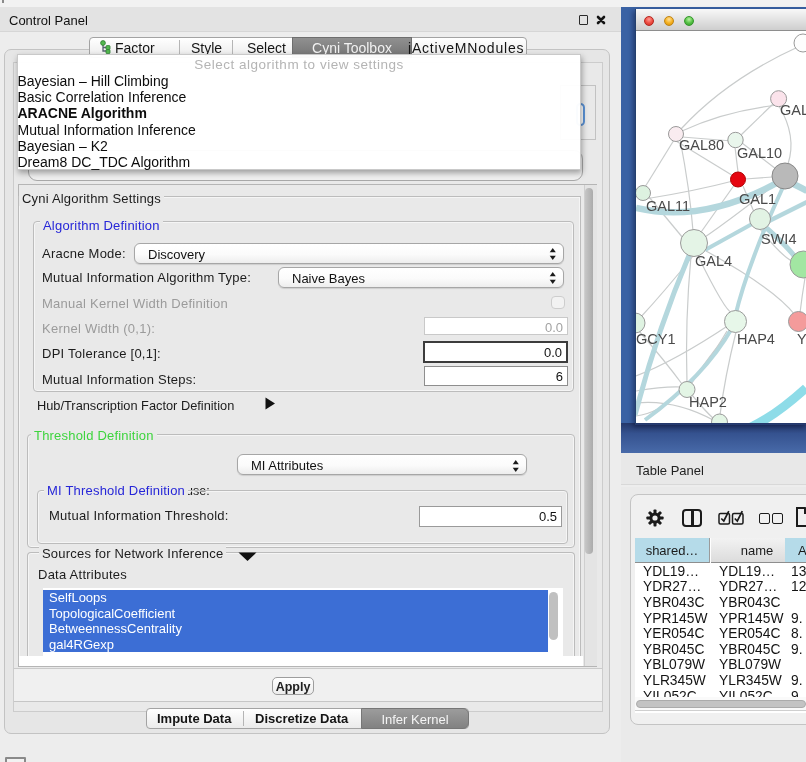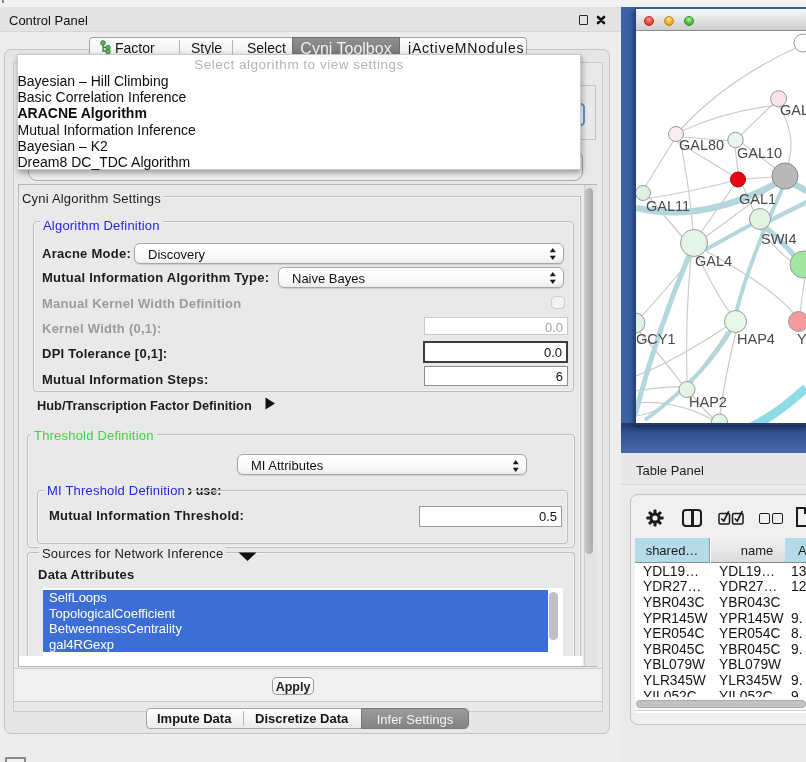--- a/index.html
+++ b/index.html
@@ -1,19 +1,19 @@
 <!DOCTYPE html>
 <html><head>
 <meta charset="utf-8">
 <style>
 * { margin:0; padding:0; box-sizing:border-box; }
 html,body { width:806px; height:762px; overflow:hidden; }
 body { font-family:"Liberation Sans", sans-serif; background:#ededed; position:relative; }
 .abs { position:absolute; }
-.lbl { font-weight:bold; font-size:13px; letter-spacing:0.25px; color:#1c1c1c; white-space:nowrap; }
+.lbl { font-weight:normal; font-size:13px; letter-spacing:0.25px; color:#1c1c1c; white-space:nowrap; }
 .dis { color:#9b9b9b; }
 .gbox { position:absolute; border:1px solid #bcbcbc; border-radius:4px; box-shadow:inset 0 0 0 1px rgba(255,255,255,0.55); }
 .gtitle { position:absolute; top:-8px; font-size:13px; letter-spacing:0.2px; background:#e9e9e9; padding:0 3px; white-space:nowrap; }
 .combo { position:absolute; height:21px; border:1px solid #a6a6a6; border-radius:6px;
   background:linear-gradient(#ffffff 0%,#fbfbfb 55%,#ededed 100%);
   box-shadow:0 1px 1px rgba(0,0,0,0.12); font-size:12.5px; color:#111; }
 .combo .ct { position:absolute; left:13px; top:3px; font-size:13px; }
 .combo .st { position:absolute; right:7px; top:4.5px; width:7.5px; height:12px; }
 .tf { position:absolute; background:#fff; border:1px solid #b5b5b5; font-size:13px; color:#111; text-align:right; padding:2px 4px 0 0; }
 </style>
@@ -27,21 +27,21 @@
 <div class="abs" style="left:579px;top:15px;width:9px;height:9.5px;border:1.5px solid #2b2b2b;border-radius:1px;"></div>
 <svg class="abs" style="left:596px;top:15px;" width="10" height="10" viewBox="0 0 10 10">
     <path d="M2 2 L8 8 M8 2 L2 8" stroke="#141414" stroke-width="2.6" stroke-linecap="round"></path>
   </svg>
 
 <div class="abs" style="left:4px;top:49px;width:606px;height:685px;background:#e6e6e6;border:1px solid #c3c3c3;border-radius:7px;"></div>
 
 <div class="abs" style="left:13px;top:62px;width:590px;height:650px;background:#e9e9e9;border:1px solid #cccccc;"></div>
 
 <div class="abs" style="left:89px;top:37px;width:438px;height:21px;background:linear-gradient(#ffffff,#ebebeb);border:1px solid #a3a3a3;border-radius:4px;"></div>
-<div class="abs" style="left:292px;top:37px;width:108px;height:21px;background:linear-gradient(#909090,#747474);border:1px solid #6e6e6e;color:#f2f2f2;font-size:16px;text-align:center;padding-top:2px;">Cyni Toolbox</div>
+<div class="abs" style="left:292px;top:37px;width:120px;height:21px;background:linear-gradient(#909090,#747474);border:1px solid #6e6e6e;color:#f2f2f2;font-size:14px;text-align:center;padding-top:2px;">Cyni Toolbox</div>
 <svg class="abs" style="left:100px;top:40px;" width="11" height="14" viewBox="0 0 11 14">
   <path d="M3 4 L3 11 L8 11 M3 7.5 L8 7.5" stroke="#55626f" stroke-width="1.3" fill="none"></path>
   <circle cx="3" cy="3" r="2.4" fill="#53b94f" stroke="#2e7d32" stroke-width="0.8"></circle>
   <rect x="6" y="5.6" width="4" height="4" rx="0.8" fill="#53b94f" stroke="#2e7d32" stroke-width="0.8"></rect>
   <rect x="6" y="9.6" width="4" height="4" rx="0.8" fill="#53b94f" stroke="#2e7d32" stroke-width="0.8"></rect>
 </svg>
 <div class="abs" style="left:115px;top:40px;font-size:14px;color:#151515;">Factor</div>
 <div class="abs" style="left:179px;top:40px;width:1px;height:15px;background:#b5b5b5;"></div>
 <div class="abs" style="left:191px;top:40px;font-size:14px;color:#151515;">Style</div>
 <div class="abs" style="left:232px;top:40px;width:1px;height:15px;background:#b5b5b5;"></div>
@@ -120,21 +120,21 @@
 <div class="abs" style="left:43px;top:590px;width:505px;height:62px;background:#3c6ed5;"></div>
 <div class="abs" style="left:49px;top:590px;font-size:13px;color:#fff;line-height:15.7px;">SelfLoops<br>TopologicalCoefficient<br>BetweennessCentrality<br>gal4RGexp</div>
 <div class="abs" style="left:549px;top:592px;width:9px;height:48px;background:#c0c0c0;border-radius:5px;"></div>
 
 <div class="abs" style="left:19px;top:656px;width:564px;height:10px;background:#ffffff;"></div>
 
 <div class="abs" style="left:14px;top:668px;width:588px;height:34px;background:#f0f0f0;border-top:1px solid #cacaca;border-bottom:1px solid #c6c6c6;"></div>
 <div class="abs" style="left:272px;top:677px;width:42px;height:18px;background:linear-gradient(#ffffff,#ededed);border:1px solid #9d9d9d;border-radius:5px;text-align:center;font-size:12.5px;font-weight:bold;color:#222;padding-top:2px;">Apply</div>
 
 <div class="abs" style="left:146px;top:708px;width:323px;height:21px;background:linear-gradient(#ffffff,#ebebeb);border:1px solid #a3a3a3;border-radius:4px;"></div>
-<div class="abs" style="left:361px;top:708px;width:108px;height:21px;background:linear-gradient(#9c9c9c,#828282);border:1px solid #777;border-radius:0 6px 6px 0;color:#f4f4f4;font-size:13px;text-align:center;padding-top:3px;">Infer Settings</div>
+<div class="abs" style="left:361px;top:708px;width:108px;height:21px;background:linear-gradient(#9c9c9c,#828282);border:1px solid #777;border-radius:0 6px 6px 0;color:#f4f4f4;font-size:13px;text-align:center;padding-top:3px;">Infer Kernel</div>
 <div class="abs" style="left:157px;top:711px;font-size:13px;font-weight:bold;color:#151515;">Impute Data</div>
 <div class="abs" style="left:243px;top:711px;width:1px;height:15px;background:#b5b5b5;"></div>
 <div class="abs" style="left:255px;top:711px;font-size:13px;font-weight:bold;color:#151515;">Discretize Data</div>
 
 <div class="abs" style="left:5px;top:756.5px;width:21px;height:10px;background:#f2f2f2;border:2px solid #8a8a8a;border-radius:1px;"></div>
 
 <div class="abs" style="left:17px;top:54px;width:564px;height:116px;background:rgba(255,255,255,0.97);border:1px solid #c9c9c9;box-shadow:1px 3px 6px rgba(0,0,0,0.35);"></div>
 <div class="abs" style="left:17px;top:57px;width:564px;text-align:center;font-size:13.5px;letter-spacing:0.5px;color:#b4b4b4;">Select algorithm to view settings</div>
 <div class="abs" style="left:17.5px;top:73px;font-size:14px;color:#0c0c0c;line-height:16.2px;">Bayesian – Hill Climbing<br>Basic Correlation Inference<br><b>ARACNE Algorithm</b><br>Mutual Information Inference<br>Bayesian – K2<br>Dream8 DC_TDC Algorithm</div>
 

